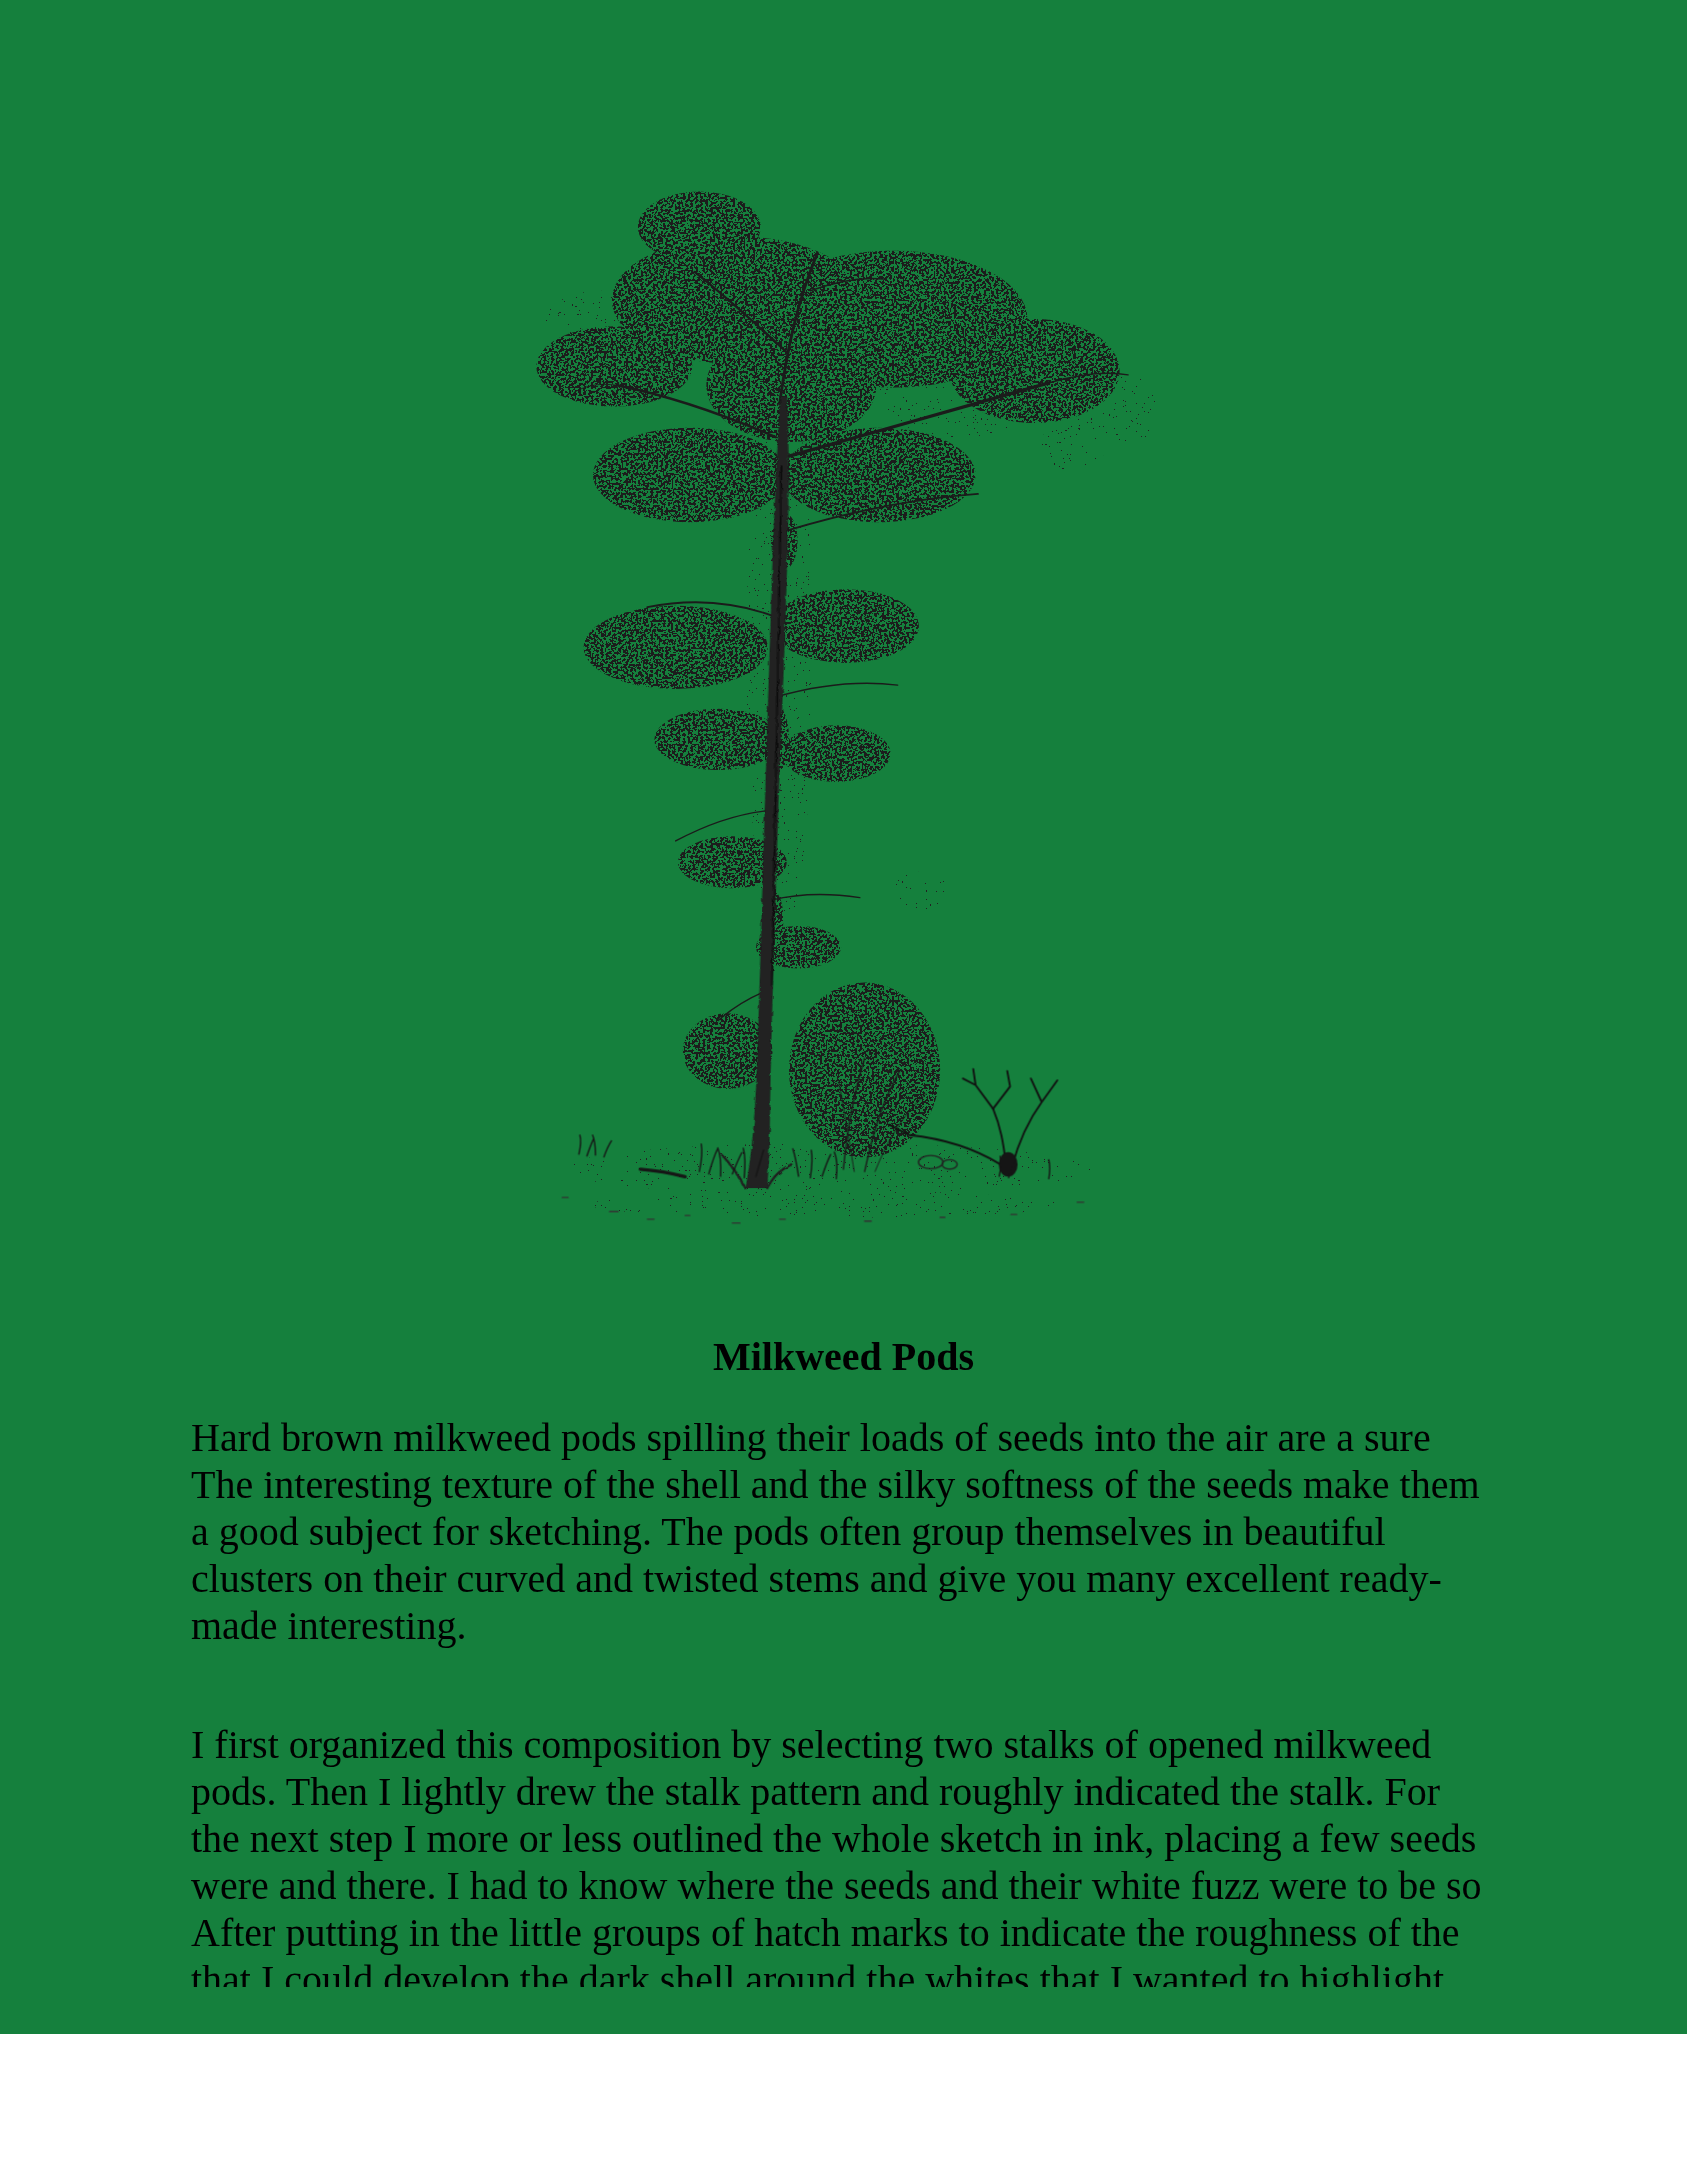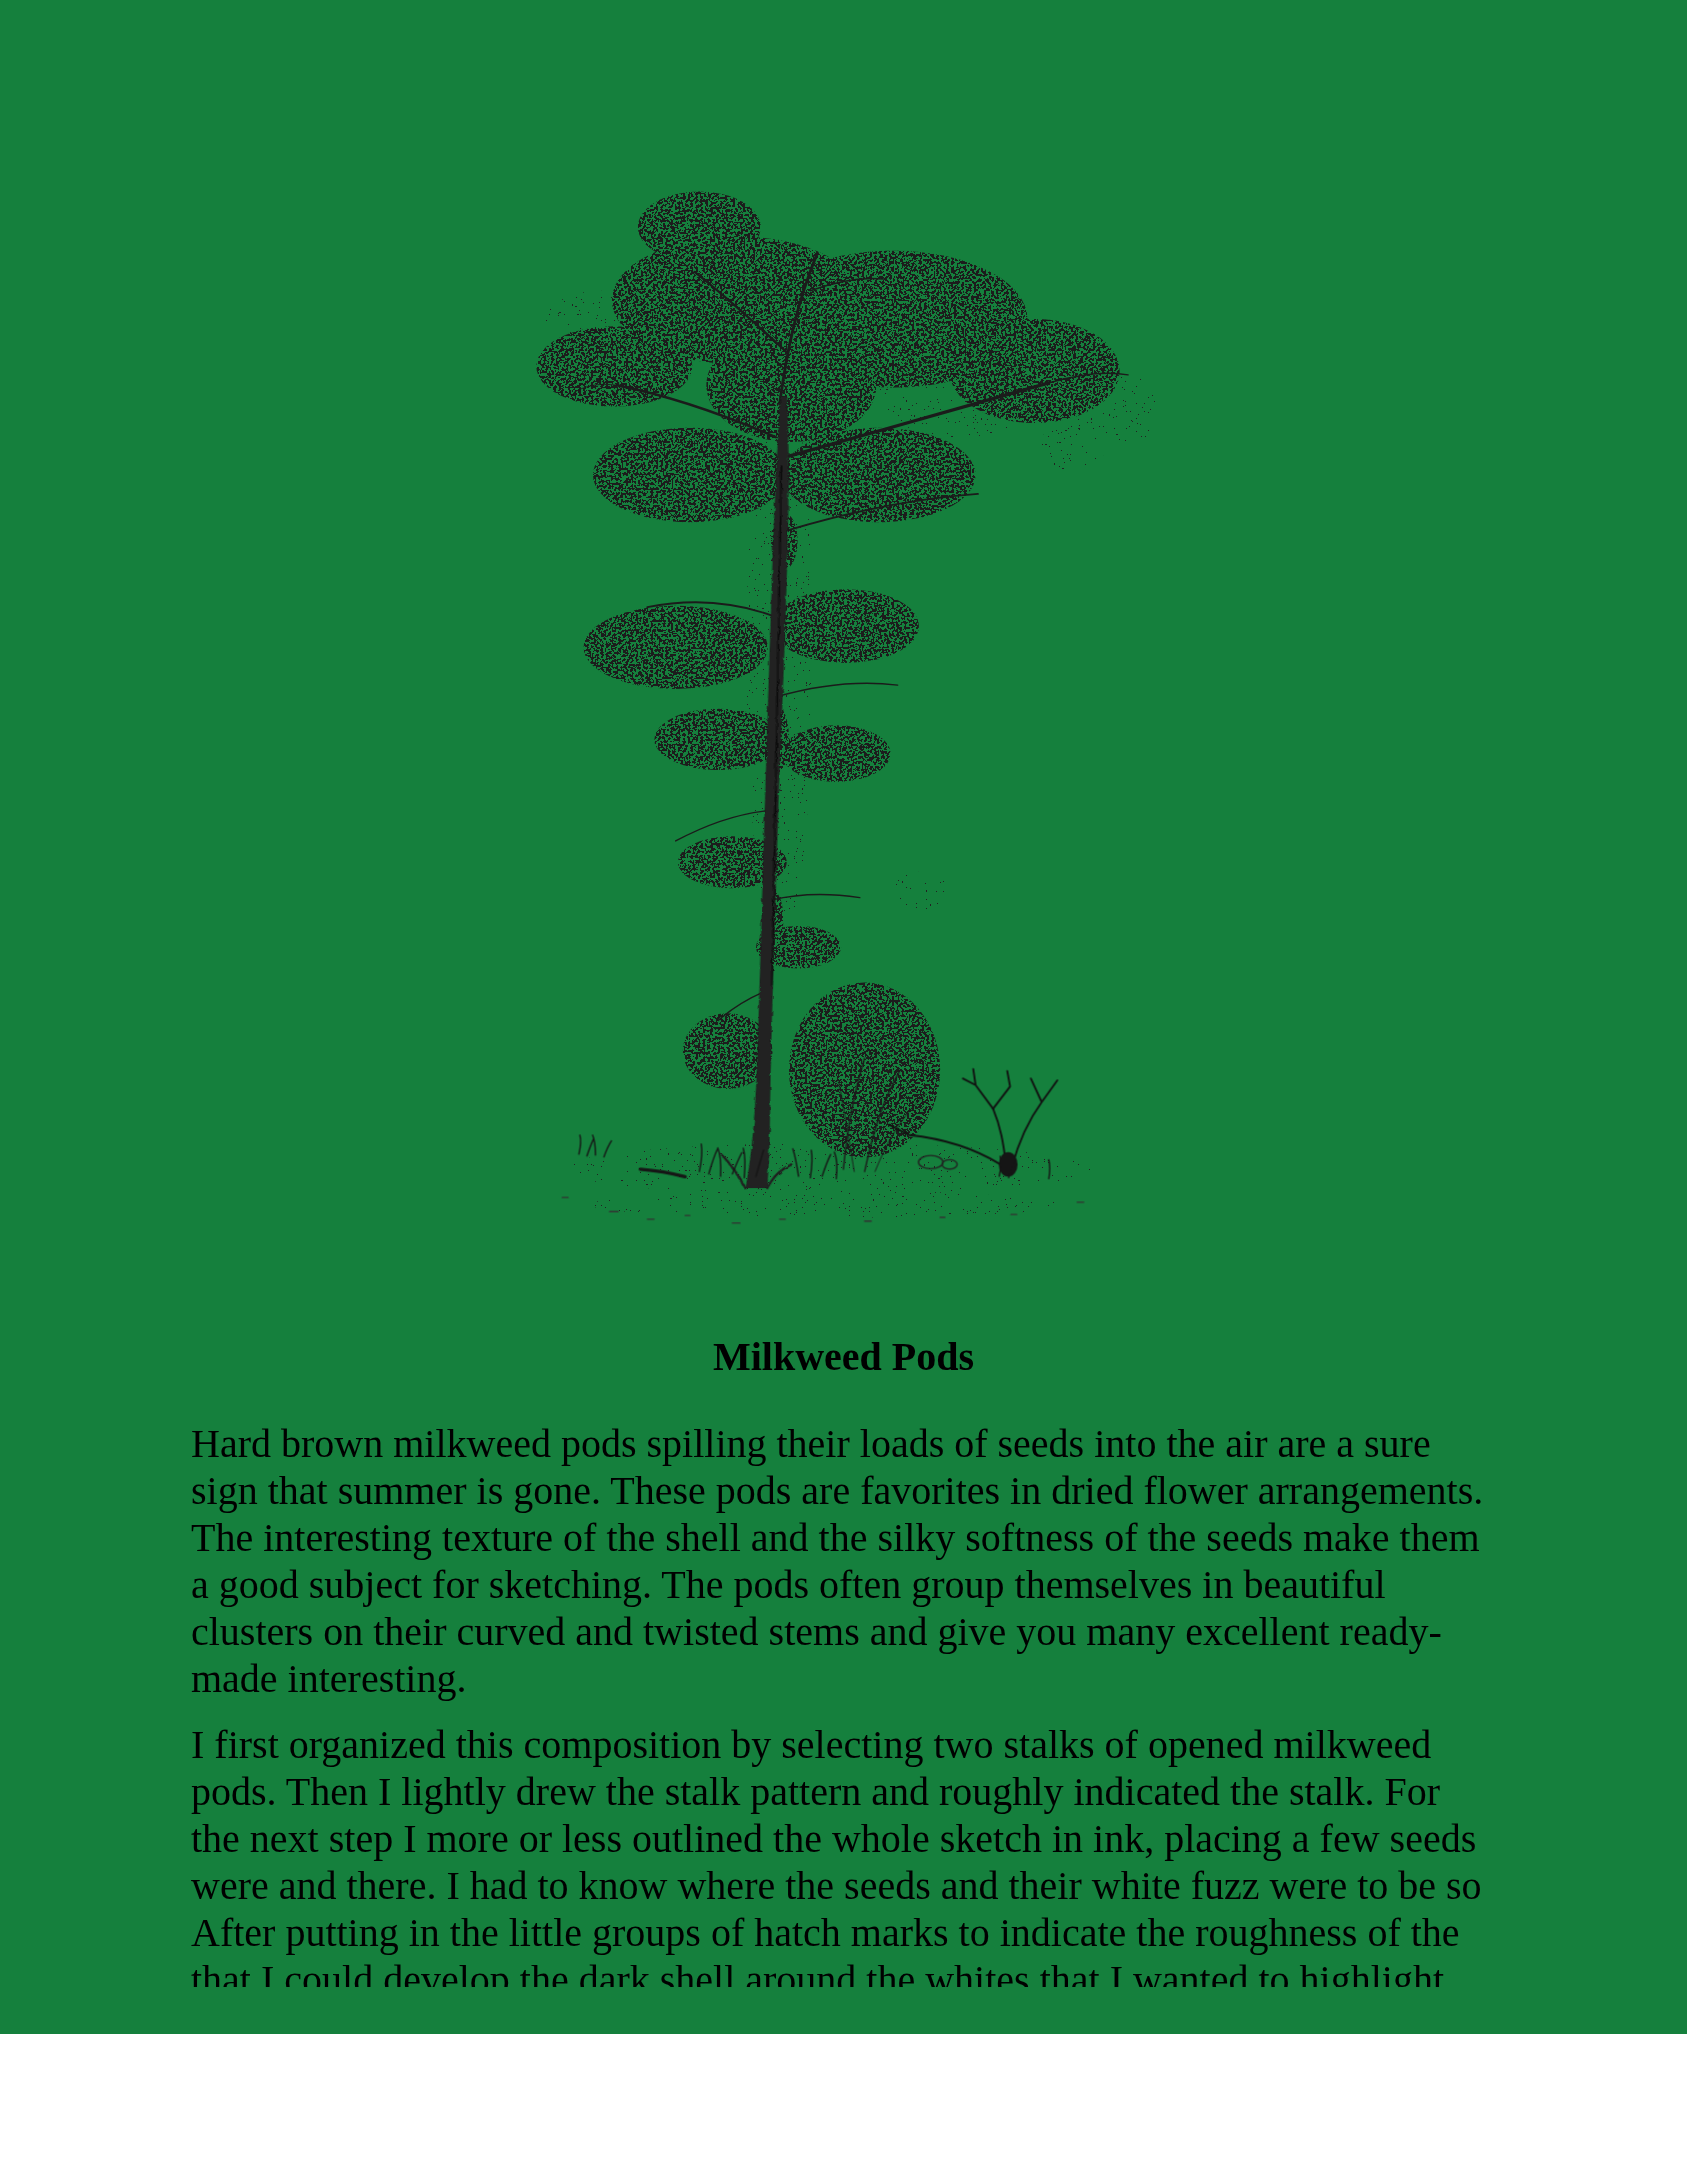--- a/index.html
+++ b/index.html
@@ -32,21 +32,21 @@
     letter-spacing: 0;
   }
   .para {
     position: absolute;
     left: 191px;
     width: 1370px;
     font-size: 40px;
     line-height: 47px;
   }
   .para .line { white-space: nowrap; height: 47px; }
-  .para-1 { top: 1414px; margin-top: 6px; }
+  .para-1 { top: 1414px; }
   .para-2-clip {
     position: absolute;
     left: 191px;
     top: 1721px;
     width: 1370px;
     height: 266px;      
     overflow: hidden;
   }
 </style>
 </head>
@@ -165,21 +165,20 @@
         <path d="M160,2180 h18 M240,2196 h14 M320,2188 h10 M420,2204 h16 M520,2196 h12"></path>
         <path d="M700,2200 h14 M860,2192 h10 M1010,2186 h12 M1150,2160 h14 M60,2150 h12"></path>
       </g>
     </g>
   </svg>
 
   <h1 class="doc-title">Milkweed Pods</h1>
 
   <div class="para para-1">
     <div class="line">Hard brown milkweed pods spilling their loads of seeds into the air are a sure</div>
-    <div class="line">sign that summer is gone. These pods are favorites in dried flower arrangements.</div>
     <div class="line">The interesting texture of the shell and the silky softness of the seeds make them</div>
     <div class="line">a good subject for sketching. The pods often group themselves in beautiful</div>
     <div class="line">clusters on their curved and twisted stems and give you many excellent ready-</div>
     <div class="line">made interesting.</div>
   </div>
 
   <div class="para-2-clip">
     <div class="para" style="position:static;">
       <div class="line">I first organized this composition by selecting two stalks of opened milkweed</div>
       <div class="line">pods. Then I lightly drew the stalk pattern and roughly indicated the stalk. For</div>

